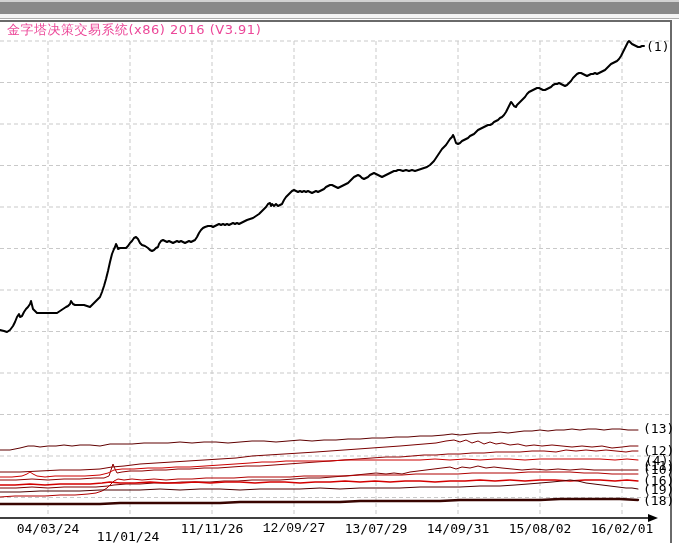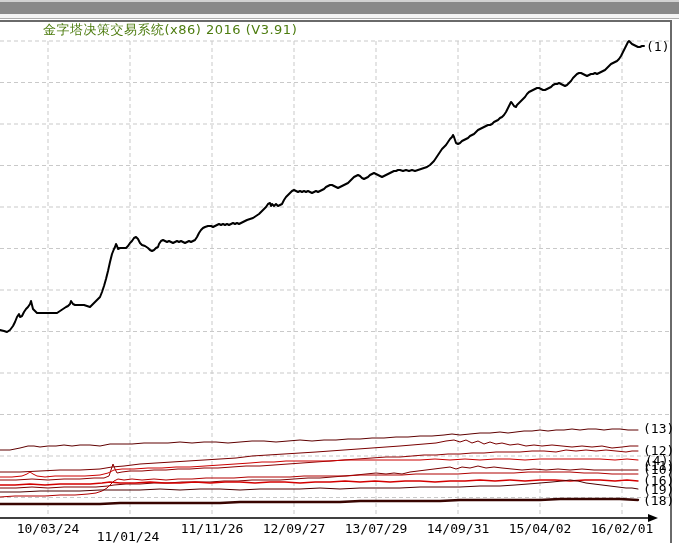--- a/index.html
+++ b/index.html
@@ -11,23 +11,22 @@
   .edge-top{position:absolute;left:0;top:0;width:679px;height:2px;background:#d2d2d2;}
   .titlebar{position:absolute;left:0;top:2px;width:679px;height:12px;background:#898989;}
   .titlebar-gap{position:absolute;left:0;top:14px;width:679px;height:4px;background:#f4f4f4;}
   .titlebar-underline{position:absolute;left:0;top:18px;width:679px;height:1px;background:#adadad;}
   
   .panel-top-border{position:absolute;left:0;top:20px;width:672px;height:2px;background:#6a6a6a;}
   .panel-right-border{position:absolute;left:670px;top:20px;width:2px;height:523px;background:#6a6a6a;}
   
   .watermark{
     position:absolute;left:7px;top:21px;
-    font-size:13px;color:#4d7c0f;letter-spacing:0.5px;white-space:nowrap;
+    font-size:13px;color:#ec4899;letter-spacing:0.5px;white-space:nowrap;
     font-family:"DejaVu Sans",sans-serif;
-    margin-left:36px;
   }
   #chart-svg{position:absolute;left:0;top:0;width:679px;height:543px;}
   .xlabel{
     position:absolute;width:72px;text-align:center;
     font-family:"DejaVu Sans Mono","Liberation Mono",monospace;
     font-size:13px;color:#000;white-space:nowrap;
   }
   .serieslabel{
     position:absolute;
     font-family:"DejaVu Sans Mono","Liberation Mono",monospace;
@@ -76,27 +75,27 @@
     <polyline points="0,477 12,477 22,476 27,474 30,472 33,474 37,476 45,477 55,476 70,476 85,476 100,475 108,473 114,470 122,469 134,469 148,468 162,468 176,467 190,467 205,466 220,465 235,464 250,463 262,462 274,462 286,461 300,461 315,461 330,461 345,460 360,460 375,460 390,460 405,460 420,460 435,459 450,460 465,459 480,460 495,459 510,459 525,460 540,459 555,459 570,459 585,459 600,459 615,460 627,459 638,460" fill="none" stroke="#cc0000" stroke-width="1" stroke-linejoin="round" stroke-linecap="round"></polyline>
     <polyline points="0,488 16,488 32,487 48,488 64,487 80,487 96,487 108,486 114,485 126,484 140,484 154,483 168,483 182,482 196,482 210,482 224,481 238,481 252,480 266,480 280,480 294,479 308,478 320,478 332,477 344,476 356,475 366,474 376,473 386,474 394,473 402,474 410,472 418,471 426,470 434,469 442,468 450,467 456,469 462,467 470,468 478,466 486,468 494,467 502,468 512,469 522,470 534,469 546,470 558,469 570,470 582,469 594,470 606,470 618,470 628,470 638,470" fill="none" stroke="#7a0000" stroke-width="1" stroke-linejoin="round" stroke-linecap="round"></polyline>
     <polyline points="0,485 15,485 30,484 45,485 60,484 75,484 90,484 102,483 110,482 120,483 135,483 150,482 165,483 180,483 195,482 210,483 225,482 240,482 255,483 270,482 285,482 300,483 315,482 330,482 345,481 360,482 375,481 390,482 405,481 420,481 435,482 450,481 465,481 480,480 495,481 510,480 525,481 540,480 555,480 570,481 585,480 600,480 615,481 627,480 638,481" fill="none" stroke="#d40000" stroke-width="1.4" stroke-linejoin="round" stroke-linecap="round"></polyline>
     <polyline points="0,497 15,496 30,496 45,496 60,495 75,495 88,494 96,493 102,491 107,488 111,484 114,481 118,479 124,480 132,479 142,480 154,479 166,480 178,479 192,479 206,478 220,478 234,478 248,477 262,477 276,477 290,477 304,476 318,476 332,476 346,476 360,475 374,475 388,475 402,475 416,474 430,474 444,474 458,474 472,473 486,473 500,473 514,473 528,472 542,472 556,472 570,472 584,473 598,473 612,474 625,474 638,474" fill="none" stroke="#b00000" stroke-width="1" stroke-linejoin="round" stroke-linecap="round"></polyline>
     <polyline points="0,492 20,492 40,491 60,491 80,491 100,490 120,490 140,490 160,489 180,490 200,489 220,489 240,490 260,489 280,489 300,489 320,488 340,489 360,488 380,488 400,488 420,487 440,487 460,487 480,486 500,486 515,485 528,484 540,483 552,482 562,481 570,480 578,481 586,483 594,484 602,485 610,486 618,487 626,488 632,488 638,489" fill="none" stroke="#4d0000" stroke-width="1" stroke-linejoin="round" stroke-linecap="round"></polyline>
     <polyline points="0,504 20,504 40,504 60,504 80,504 100,504 120,503 140,503 160,503 180,503 200,503 220,503 240,502 260,502 280,502 300,502 320,502 340,502 360,501 380,501 400,501 420,501 440,501 460,500 480,500 500,500 520,500 540,500 560,499 580,499 600,499 620,499 638,500" fill="none" stroke="#380400" stroke-width="2.4" stroke-linejoin="round" stroke-linecap="round"></polyline>
     <polyline points="0,330 4,331 7,332 10,330 13,326 15,322 17,317 19,314 20,317 22,316 24,312 26,309 28,307 30,304 31,301 32,305 33,309 35,311 37,313 42,313 47,313 52,313 57,313 60,311 63,309 66,307 68,306 70,304 71,301 73,304 75,305 78,305 81,305 84,305 87,306 90,307 92,305 94,303 96,301 98,299 100,297 102,292 104,286 106,279 108,271 110,262 112,254 114,249 115,247 116,244 117,246 118,249 120,248 123,248 126,248 128,246 130,243 132,241 134,238 136,237 138,239 140,243 142,245 145,246 148,248 150,250 152,251 154,250 156,248 158,247 159,244 161,241 163,240 165,241 167,242 169,241 171,242 173,243 175,242 177,241 179,242 181,241 183,242 185,243 187,242 189,241 191,242 193,241 195,240 197,237 199,233 201,230 203,228 205,227 208,226 211,226 213,227 215,226 217,225 219,224 221,225 223,224 225,225 227,224 229,225 231,224 233,223 235,224 237,223 239,224 241,223 243,222 245,221 247,220 250,219 253,218 256,216 259,214 262,211 264,209 266,207 268,204 270,203 271,206 272,204 274,206 276,204 278,206 280,205 282,204 284,200 286,197 288,195 290,193 292,191 294,190 296,191 298,192 300,191 302,192 304,191 306,192 308,191 310,192 312,193 314,192 316,191 318,192 320,191 322,190 324,189 326,187 328,186 330,185 332,185 334,186 336,187 338,188 340,187 342,186 344,185 346,184 348,183 350,181 352,179 354,177 356,176 358,175 360,176 362,178 364,179 366,178 368,177 370,175 372,174 374,173 376,174 378,175 380,176 382,177 384,176 386,175 388,174 390,173 392,172 394,171 396,171 398,170 400,170 403,171 406,170 409,171 412,170 415,171 418,170 421,169 424,168 427,167 430,165 432,163 434,161 436,158 438,155 440,152 442,149 444,147 446,145 448,142 450,139 452,137 453,135 454,137 455,140 456,143 458,144 460,143 462,141 464,140 466,139 468,138 470,136 472,135 474,134 476,132 478,130 480,129 482,128 484,127 486,126 488,125 490,125 492,124 494,122 496,121 498,120 500,118 502,117 504,115 506,112 508,108 510,104 511,102 512,103 514,106 516,107 517,105 519,103 521,101 523,99 525,97 527,94 529,92 531,91 533,90 535,89 537,88 539,88 541,89 543,90 545,90 547,89 549,88 551,87 553,85 555,84 557,84 559,83 561,84 563,85 565,86 567,85 569,83 571,81 573,78 575,76 577,74 579,73 581,73 583,74 585,75 587,76 589,75 591,74 593,74 595,73 597,74 599,73 601,72 603,71 605,70 607,68 609,66 611,64 613,63 615,62 617,61 619,59 621,56 623,52 625,48 627,44 628,42 629,41 630,42 632,44 634,45 636,46 638,47 640,47 642,46 644,46" fill="none" stroke="#000000" stroke-width="2" stroke-linejoin="round" stroke-linecap="round"></polyline>
   </svg>
 
 <div id="labels">
-    <span class="xlabel" style="left: 12px; top: 521px;">10/03/24</span>
+    <span class="xlabel" style="left: 12px; top: 521px;">04/03/24</span>
     <span class="xlabel" style="left: 92px; top: 521px; margin-top: 8px;">11/01/24</span>
     <span class="xlabel" style="left: 176px; top: 521px;">11/11/26</span>
-    <span class="xlabel" style="left: 258px; top: 521px;">12/09/27</span>
+    <span class="xlabel" style="left: 258px; top: 521px; font-family: Liberation Mono, monospace;">12/09/27</span>
     <span class="xlabel" style="left: 340px; top: 521px;">13/07/29</span>
     <span class="xlabel" style="left: 422px; top: 521px;">14/09/31</span>
-    <span class="xlabel" style="left: 504px; top: 521px;">15/04/02</span>
+    <span class="xlabel" style="left: 504px; top: 521px;">15/08/02</span>
     <span class="xlabel" style="left: 586px; top: 521px;">16/02/01</span>
     <span class="serieslabel" style="left: 643px; top: 422px;">(13)</span>
     <span class="serieslabel" style="left: 643px; top: 437px; margin-top: 22px;">(11)</span>
     <span class="serieslabel" style="left: 643px; top: 444px;">(12)</span>
     <span class="serieslabel" style="left: 645px; top: 454px;">(4)</span>
     <span class="serieslabel" style="left: 643px; top: 463px; text-align: center;">(10)</span>
     <span class="serieslabel" style="left: 643px; top: 474px;">(16)</span>
     <span class="serieslabel" style="left: 643px; top: 483px;">(19)</span>
     <span class="serieslabel" style="left: 643px; top: 494px; text-align: right;">(18)</span>
     <span class="serieslabel" style="left: 646px; top: 40px;">(1)</span>

